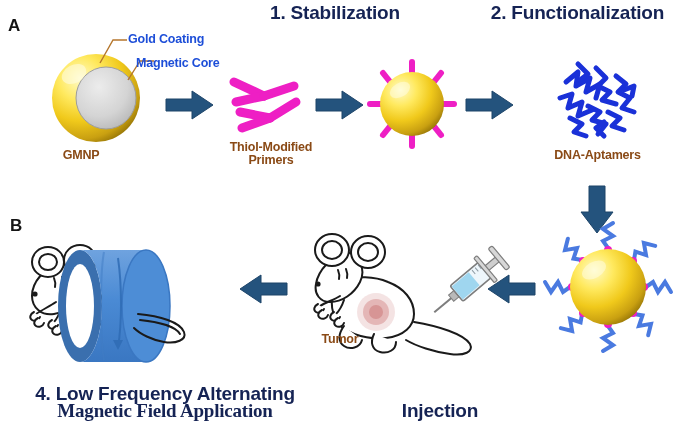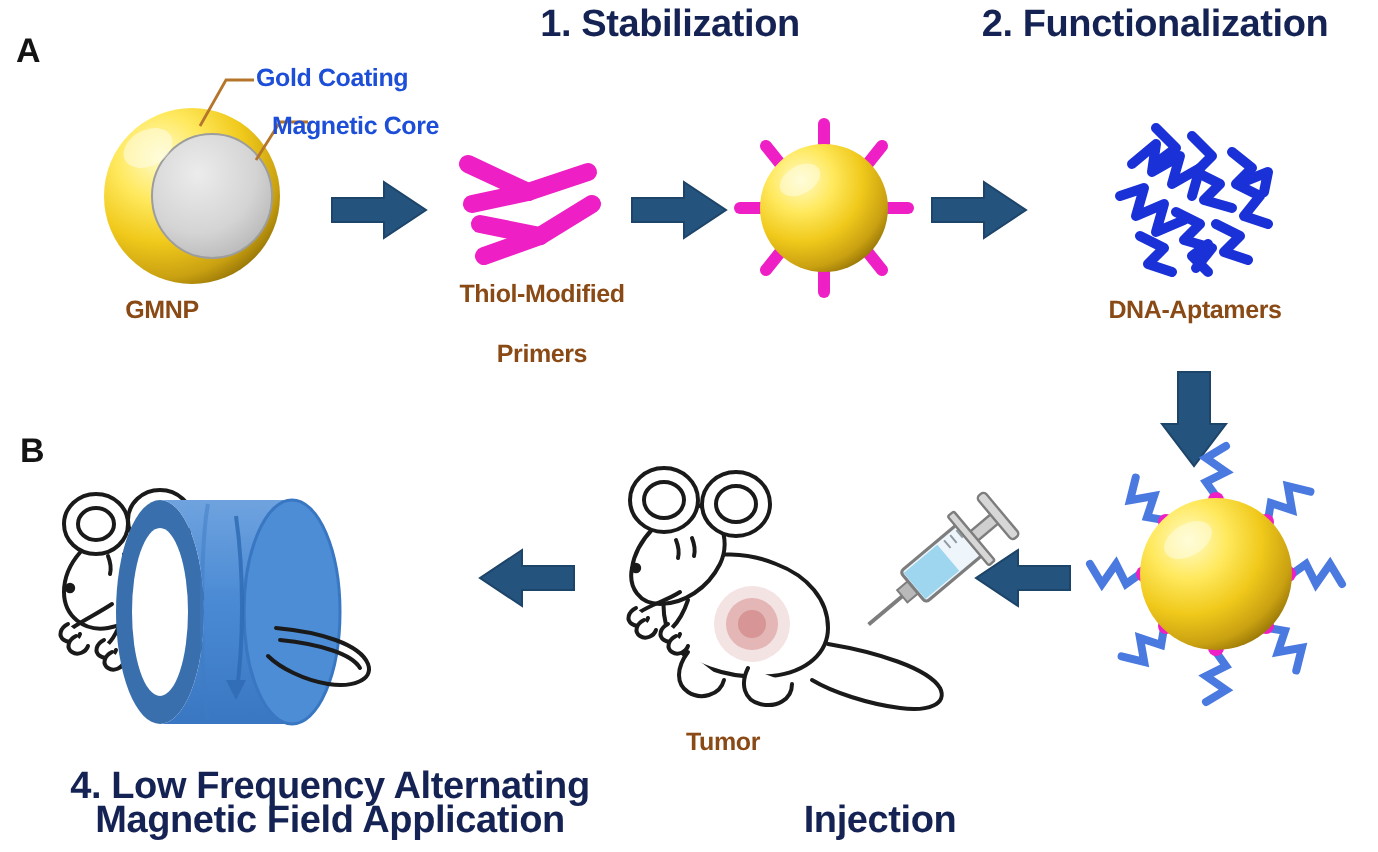--- a/index.html
+++ b/index.html
@@ -112,21 +112,21 @@
         <path d="M 12 30 L 40 24"></path>
         <path d="M 40 24 L 70 14"></path>
         <path d="M 16 40 L 46 46"></path>
         <path d="M 18 56 L 46 46"></path>
         <path d="M 46 46 L 72 30"></path>
       </g>
     </svg>
   </div>
 
   <div class="abs brown-label" style="left:216px; top:140px; width:110px;">Thiol-Modified</div>
-  <div class="abs brown-label" style="left:216px; top:170px; width:110px;text-align:center;">Primers</div>
+  <div class="abs brown-label" style="left:216px; top:153px; width:110px;text-align:center;">Primers</div>
 
   <div class="abs" style="left:316px; top:90px;">
     <svg width="48" height="30" viewBox="0 0 48 30">
       <path d="M 0 9 L 26 9 L 26 1 L 47 15 L 26 29 L 26 21 L 0 21 Z" fill="#24537d" stroke="#1d4469" stroke-width="1"></path>
     </svg>
   </div>
 
   <div class="abs" style="left:366px; top:58px;">
     <svg width="92" height="92" viewBox="0 0 92 92">
       <g stroke="#ee1fc4" stroke-width="6" stroke-linecap="round">
@@ -274,21 +274,21 @@
       </g>
 
       <g>
         <circle cx="88" cy="90" r="19" fill="#d99a9a" opacity="0.28"></circle>
         <circle cx="88" cy="90" r="13" fill="#d07f7f" opacity="0.45"></circle>
         <circle cx="88" cy="90" r="7" fill="#c97474" opacity="0.5"></circle>
       </g>
     </svg>
   </div>
 
-  <div class="abs brown-label" style="left:300px; top:364px; width:80px;text-align:right;">Tumor</div>
+  <div class="abs brown-label" style="left:300px; top:332px; width:80px;">Tumor</div>
 
   <div class="abs" style="left:420px; top:238px;">
     <svg width="96" height="92" viewBox="0 0 96 92">
       <g transform="rotate(-40 48 46)">
 
         <line x1="4" y1="46" x2="26" y2="46" stroke="#7d7d7d" stroke-width="2"></line>
 
         <rect x="26" y="42" width="7" height="8" fill="#b9b9b9" stroke="#7d7d7d" stroke-width="1"></rect>
 
         <rect x="33" y="36" width="38" height="20" rx="2" fill="#eef6fb" stroke="#7d7d7d" stroke-width="1.6"></rect>
@@ -367,15 +367,15 @@
         <path d="M 130 92 C 152 94 172 100 176 110 C 179 118 168 122 156 120
                  C 144 118 132 112 126 106"></path>
         <path d="M 132 98 C 152 100 168 105 172 112"></path>
       </g>
     </svg>
   </div>
 
   <div class="abs step-title" style="left:340px; top:400px; width:200px;">Injection</div>
 
   <div class="abs step-title" style="left:20px; top:383px; width:290px;">4. Low Frequency Alternating</div>
-  <div class="abs step-title" style="left:20px; top:400px; width:290px;">Magnetic Field Application</div>
+  <div class="abs step-title" style="left:20px; top:400px; width:290px;font-family:Liberation Serif, serif;">Magnetic Field Application</div>
 
 </div>
 
 </body></html>

